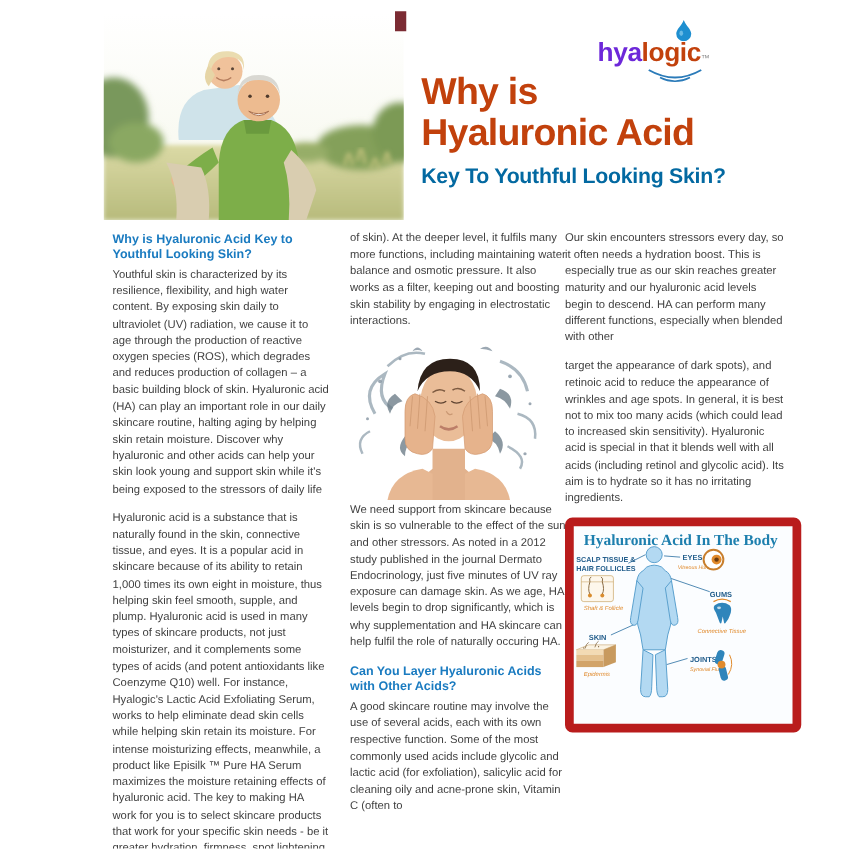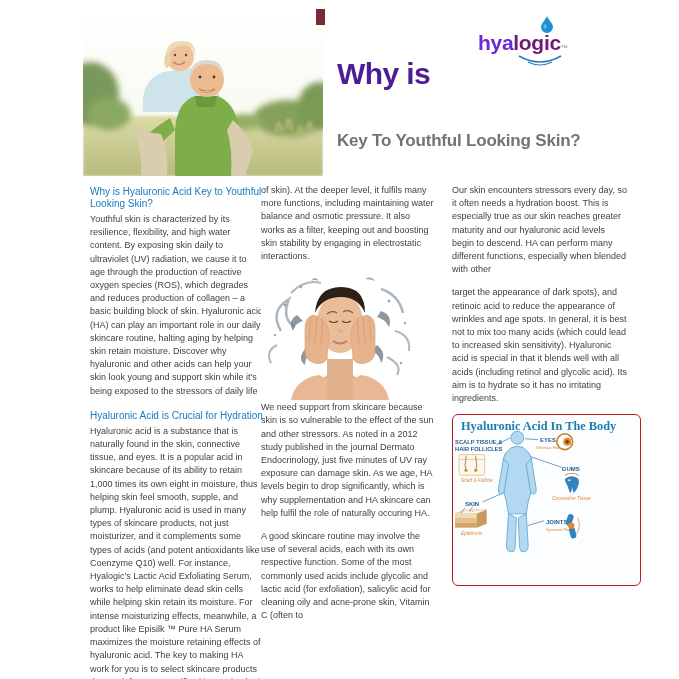--- a/index.html
+++ b/index.html
@@ -5,43 +5,43 @@
   html,body{margin:0;padding:0;background:#fff;}
   .page{position:relative;width:679px;height:679px;background:#fff;overflow:hidden;
         font-family:"Liberation Sans",sans-serif;}
 
   .photo{position:absolute;left:83px;top:10px;width:240px;height:166px;display:block;}
   .corner-tab{position:absolute;left:316px;top:9px;width:9px;height:16px;background:#7b2b33;}
 
   .logo{position:absolute;left:468px;top:16px;width:120px;height:52px;}
   .logo-text{position:absolute;left:10px;top:15px;font-size:21px;font-weight:bold;letter-spacing:-.3px;}
   .logo-blue{color:#6d28d9;}
-  .logo-orange{color:#701a75;text-align:right;}
+  .logo-orange{color:#c2410c;text-align:right;}
   .logo-tm{font-size:7px;color:#8d8d8d;font-weight:normal;}
   .logo-drop{position:absolute;left:72px;top:-1px;}
   .logo-ripples{position:absolute;left:48px;top:38px;}
 
-  .title{position:absolute;left:337px;top:57px;color:#4c1d95;font-size:30px;font-weight:bold;
+  .title{position:absolute;left:337px;top:57px;color:#c2410c;font-size:30px;font-weight:bold;
          line-height:33px;letter-spacing:-.6px;}
-  .subtitle{position:absolute;left:337px;top:131px;color:#737373;font-size:17px;font-weight:bold;
+  .subtitle{position:absolute;left:337px;top:131px;color:#0369a1;font-size:17px;font-weight:bold;
             letter-spacing:-.2px;}
 
   .col{position:absolute;top:184px;width:174px;font-size:9px;line-height:13.2px;color:#3f3f3f;}
   .col1{left:90px;}
-  .col2{left:261px;}
+  .col2{left:280px;}
   .col3{left:452px;width:176px;}
   .col p{margin:0;}
   .col p + p{margin-top:10px;}
-  .sec-h{font-size:10px;line-height:12px;color:#1a7bc0;font-weight:normal;margin:12px 0 3px 0;}
+  .sec-h{font-size:10px;line-height:12px;color:#1a7bc0;font-weight:bold;margin:12px 0 3px 0;}
   .sec-h:first-child{margin-top:2px;}
 
   .facewash{display:block;width:158px;height:129px;margin:8px 0 1px 0;}
 
   .diagram{width:189px;height:172px;margin:9px 12px 8px 0;background:#fbfdff;
-           border:1px solid #b91c1c;border-radius:6px;box-sizing:border-box;}
+           border:7px solid #b91c1c;border-radius:6px;box-sizing:border-box;}
   .diagram svg{display:block;}
 </style>
 </head>
 <body>
 
 <div class="page">
 
   <svg class="photo" viewBox="0 0 240 166">
     <defs>
       <linearGradient id="sky" x1="0" y1="0" x2="0" y2="1">
@@ -110,27 +110,27 @@
     </svg>
     <div class="logo-text"><span class="logo-blue">hya</span><span class="logo-orange">logic</span><span class="logo-tm">™</span></div>
     <svg class="logo-ripples" width="48" height="14" viewBox="0 0 48 14">
       <path d="M3,2 q21,12 42,0" stroke="#2b7bb9" stroke-width="1.6" fill="none"></path>
       <path d="M12,8 q12,6 24,0" stroke="#2b7bb9" stroke-width="1.2" fill="none"></path>
     </svg>
   </div>
 
   <div class="title">
     <span>Why is</span><br>
+    <span>Hyaluronic Acid</span>
   </div>
   <div class="subtitle">Key To Youthful Looking Skin?</div>
 
   <div class="col col1">
     <div class="sec-h">Why is Hyaluronic Acid Key to Youthful Looking Skin?</div>
     <p>Youthful skin is characterized by its resilience, flexibility, and high water content. By exposing skin daily to ultraviolet (UV) radiation, we cause it to age through the production of reactive oxygen species (ROS), which degrades and reduces production of collagen – a basic building block of skin. Hyaluronic acid (HA) can play an important role in our daily skincare routine, halting aging by helping skin retain moisture. Discover why hyaluronic and other acids can help your skin look young and support skin while it's being exposed to the stressors of daily life</p>
-    <div class="sec-h">Hyaluronic Acid is Crucial for Hydration</div>
     <p>Hyaluronic acid is a substance that is naturally found in the skin, connective tissue, and eyes. It is a popular acid in skincare because of its ability to retain 1,000 times its own eight in moisture, thus helping skin feel smooth, supple, and plump. Hyaluronic acid is used in many types of skincare products, not just moisturizer, and it complements some types of acids (and potent antioxidants like Coenzyme Q10) well. For instance, Hyalogic's Lactic Acid Exfoliating Serum, works to help eliminate dead skin cells while helping skin retain its moisture. For intense moisturizing effects, meanwhile, a product like Episilk ™ Pure HA Serum maximizes the moisture retaining effects of hyaluronic acid. The key to making HA work for you is to select skincare products that work for your specific skin needs - be it greater hydration, firmness, spot lightening, etc.</p>
 
   </div>
 
   <div class="col col2">
     <p>of skin). At the deeper level, it fulfils many more functions, including maintaining water balance and osmotic pressure. It also works as a filter, keeping out and boosting skin stability by engaging in electrostatic interactions.</p>
 
     <svg class="facewash" viewBox="0 0 158 129">
       <rect width="158" height="129" fill="#ffffff"></rect>
       <g stroke="#97a7b2" fill="none" opacity="0.8">
@@ -176,20 +176,21 @@
         <path d="M52,44 q-8,2 -8,14 l0,22 q0,10 10,12 q8,2 12,-4 l2,-26 q-2,-14 -16,-18 z"></path>
         <path d="M106,44 q8,2 8,14 l0,22 q0,10 -10,12 q-8,2 -12,-4 l-2,-26 q2,-14 16,-18 z"></path>
       </g>
       <g stroke="#cf9a72" stroke-width="0.7" fill="none">
         <path d="M50,46 l-2,24 M56,44 l-2,28 M62,46 l-2,28"></path>
         <path d="M108,46 l2,24 M102,44 l2,28 M96,46 l2,28"></path>
       </g>
     </svg>
 
     <p>We need support from skincare because skin is so vulnerable to the effect of the sun and other stressors. As noted in a 2012 study published in the journal Dermato Endocrinology, just five minutes of UV ray exposure can damage skin. As we age, HA levels begin to drop significantly, which is why supplementation and HA skincare can help fulfil the role of naturally occuring HA.</p>
+    <div class="sec-h">Can You Layer Hyaluronic Acids with Other Acids?</div>
     <p>A good skincare routine may involve the use of several acids, each with its own respective function. Some of the most commonly used acids include glycolic and lactic acid (for exfoliation), salicylic acid for cleaning oily and acne-prone skin, Vitamin C (often to</p>
   </div>
 
   <div class="col col3">
     <p>Our skin encounters stressors every day, so it often needs a hydration boost. This is especially true as our skin reaches greater maturity and our hyaluronic acid levels begin to descend. HA can perform many different functions, especially when blended with other</p>
     <p>target the appearance of dark spots), and retinoic acid to reduce the appearance of wrinkles and age spots. In general, it is best not to mix too many acids (which could lead to increased skin sensitivity). Hyaluronic acid is special in that it blends well with all acids (including retinol and glycolic acid). Its aim is to hydrate so it has no irritating ingredients.</p>
 
     <div class="diagram">
       <svg width="187" height="170" viewBox="0 0 189 172">
         <text x="8" y="15" font-family="Liberation Serif, serif" font-weight="bold" font-size="12.5" fill="#1d7fae">Hyaluronic Acid In The Body</text>

